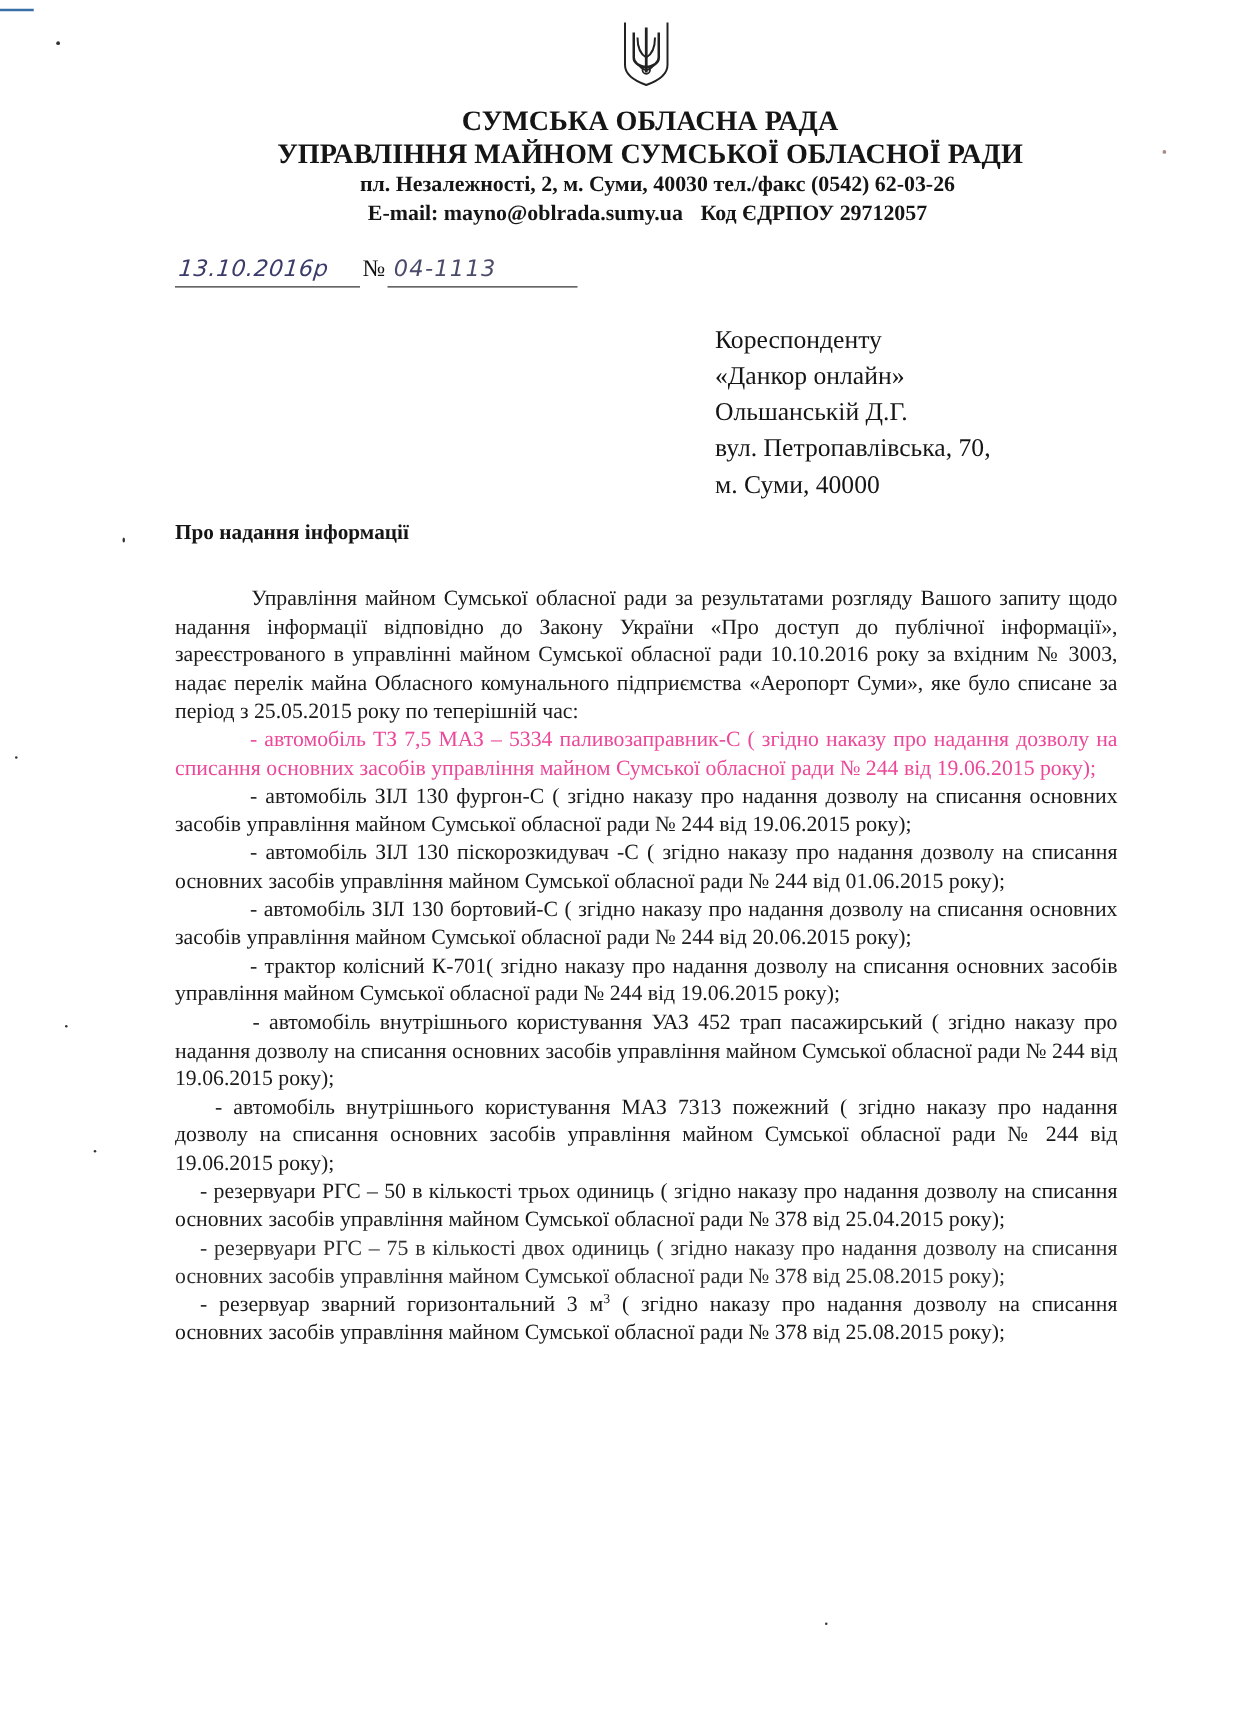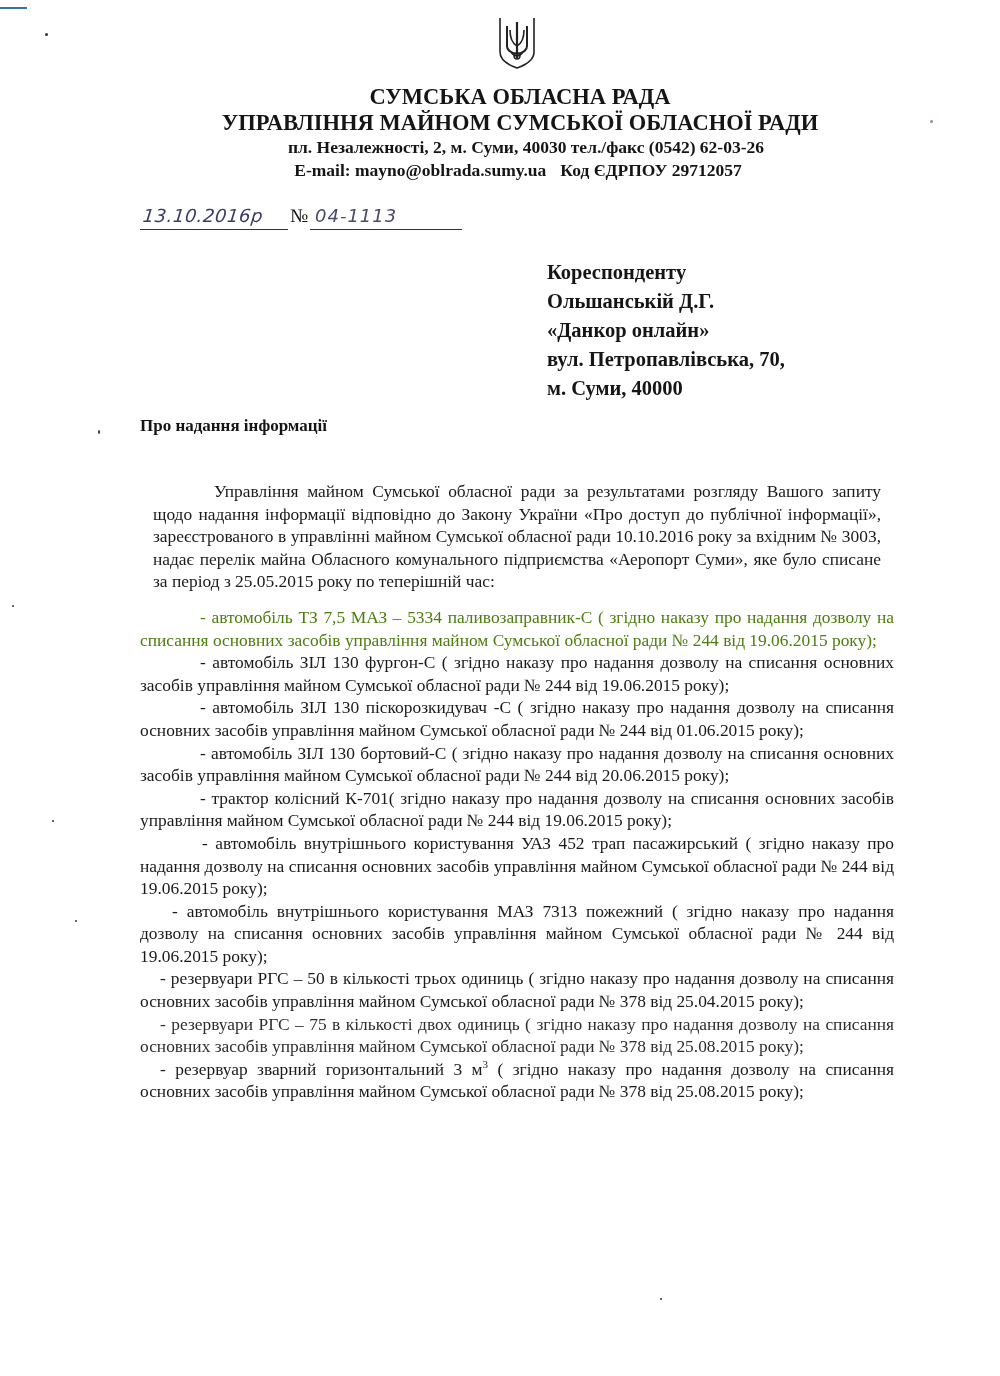--- a/index.html
+++ b/index.html
@@ -78,22 +78,22 @@
     font-size: 18px;
     color: #4a4a6a;
     letter-spacing: 1px;
   }
   .reg-no-line {
     position: absolute; left: 170px; top: 24px; width: 152px; height: 1px; background: #333;
   }
 
   .addressee {
     position: absolute;
-    left: 547px; top: 258px;
-    font-weight: bold;
+    left: 572px; top: 258px;
+    font-weight: normal;
     font-size: 20.5px;
     line-height: 29px;
     color: #151515;
   }
   .addressee div { white-space: nowrap; }
 
   .subject {
     position: absolute;
     left: 140px; top: 416px;
     font-weight: bold;
@@ -104,29 +104,29 @@
   .body-text {
     position: absolute;
     left: 140px; top: 467px;
     width: 754px;
     font-size: 17.4px;
     line-height: 22.6px;
     color: #1a1a1a;
     text-align: justify;
   }
   .para {
-    margin: 13px;
+    margin: 0;
     text-indent: 61px;
   }
   .item {
     margin: 0;
     text-align: justify;
   }
   .i1 { text-indent: 60px; }
-  .i2 { text-indent: 60px; color: #4d7c0f; }
+  .i2 { text-indent: 60px; color: #ec4899; }
   .i3 { text-indent: 60px; }
   .i4 { text-indent: 60px; }
   .i5 { text-indent: 60px; }
   .i6 { text-indent: 60px; }
   .i7 { text-indent: 62px; }
   .i8 { text-indent: 32px; }
   .i9 { text-indent: 20px; }
   .i10 { text-indent: 20px; color: #2e2e2e; }
   .i11 { text-indent: 20px; }
   sup { font-size: 11px; line-height: 0; }
@@ -164,22 +164,22 @@
   <div class="regline">
     <span class="reg-date">13.10.2016р</span>
     <div class="reg-date-line"></div>
     <span class="reg-no-sign">№</span>
     <span class="reg-number">04-1113</span>
     <div class="reg-no-line"></div>
   </div>
 
   <div class="addressee">
     <div>Кореспонденту</div>
+    <div>«Данкор онлайн»</div>
     <div>Ольшанській Д.Г.</div>
-    <div>«Данкор онлайн»</div>
     <div>вул. Петропавлівська, 70,</div>
     <div>м. Суми, 40000</div>
   </div>
 
   <div class="subject">Про надання інформації</div>
 
   <div class="body-text">
     <p class="para">Управління майном Сумської обласної ради за результатами розгляду Вашого запиту щодо надання інформації відповідно до Закону України «Про доступ до публічної інформації», зареєстрованого в управлінні майном Сумської обласної ради 10.10.2016 року за вхідним № 3003, надає перелік майна Обласного комунального підприємства «Аеропорт Суми», яке було списане за період з 25.05.2015 року по теперішній час:</p>
     <p class="item i2">- автомобіль ТЗ 7,5 МАЗ – 5334 паливозаправник-С ( згідно наказу про надання дозволу на списання основних засобів управління майном Сумської обласної ради № 244 від 19.06.2015 року);</p>
     <p class="item i3">- автомобіль ЗІЛ 130 фургон-С ( згідно наказу про надання дозволу на списання основних засобів управління майном Сумської обласної ради № 244 від 19.06.2015 року);</p>

